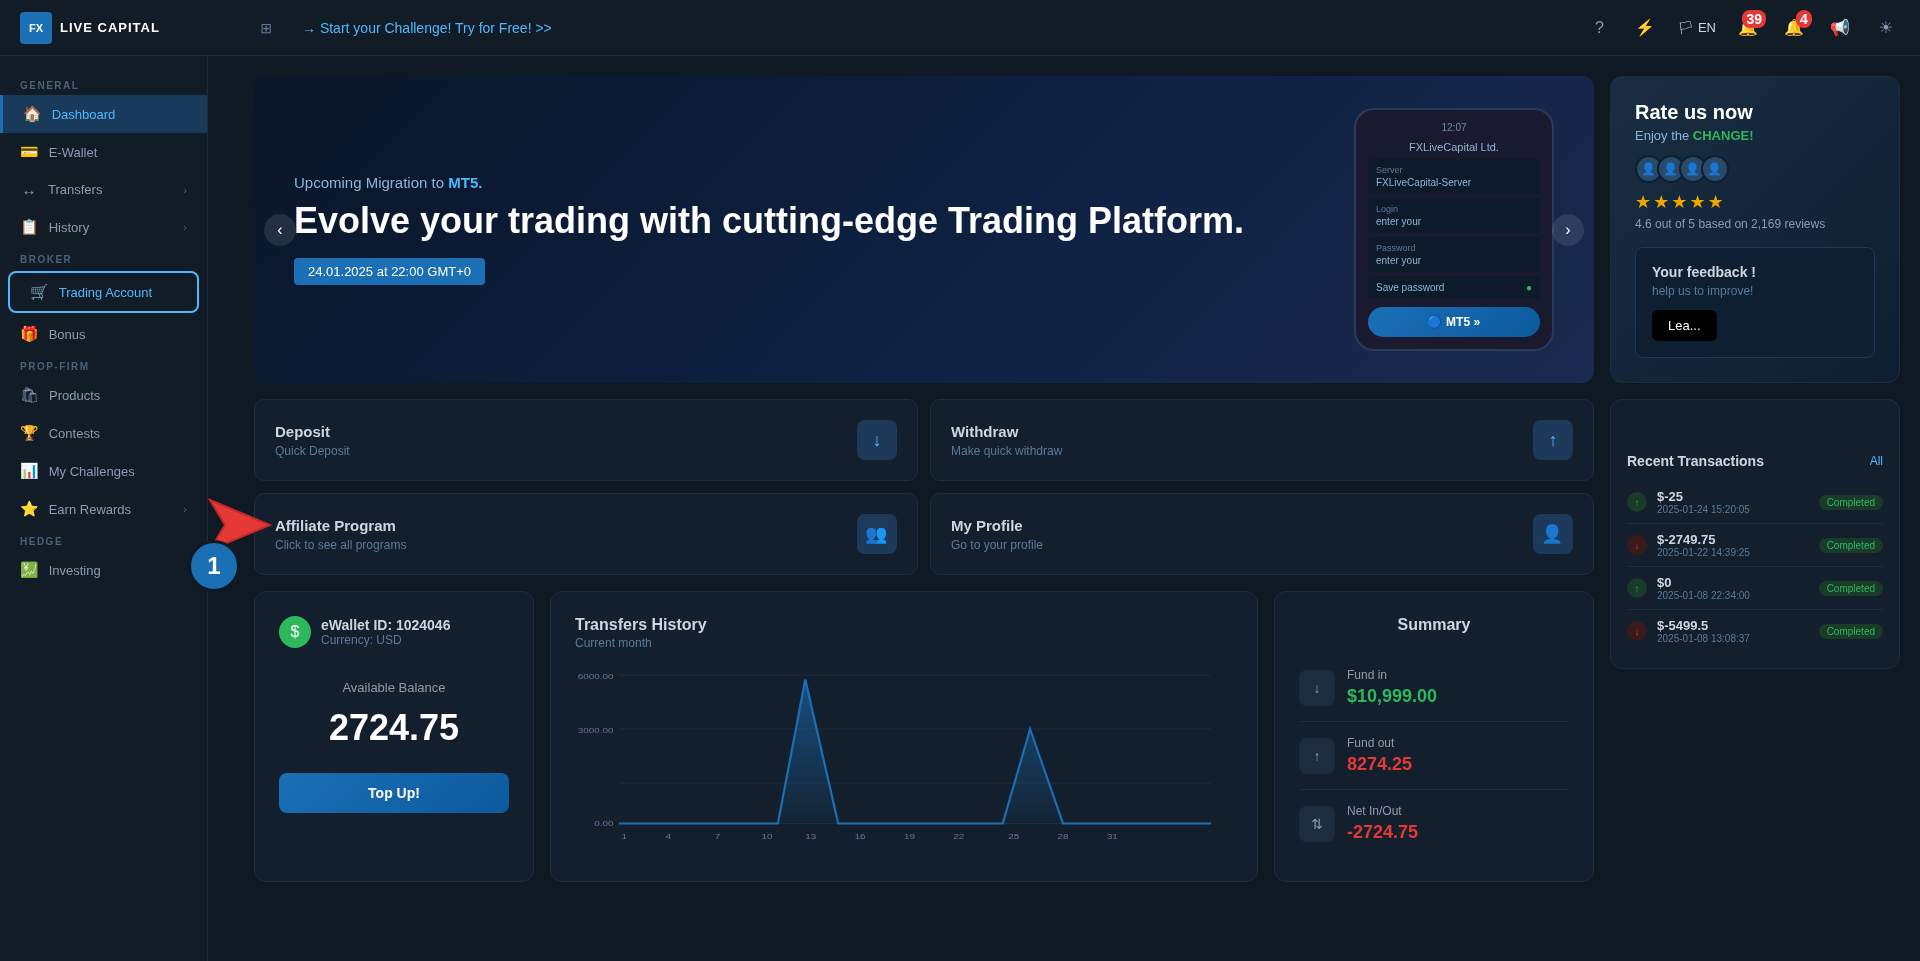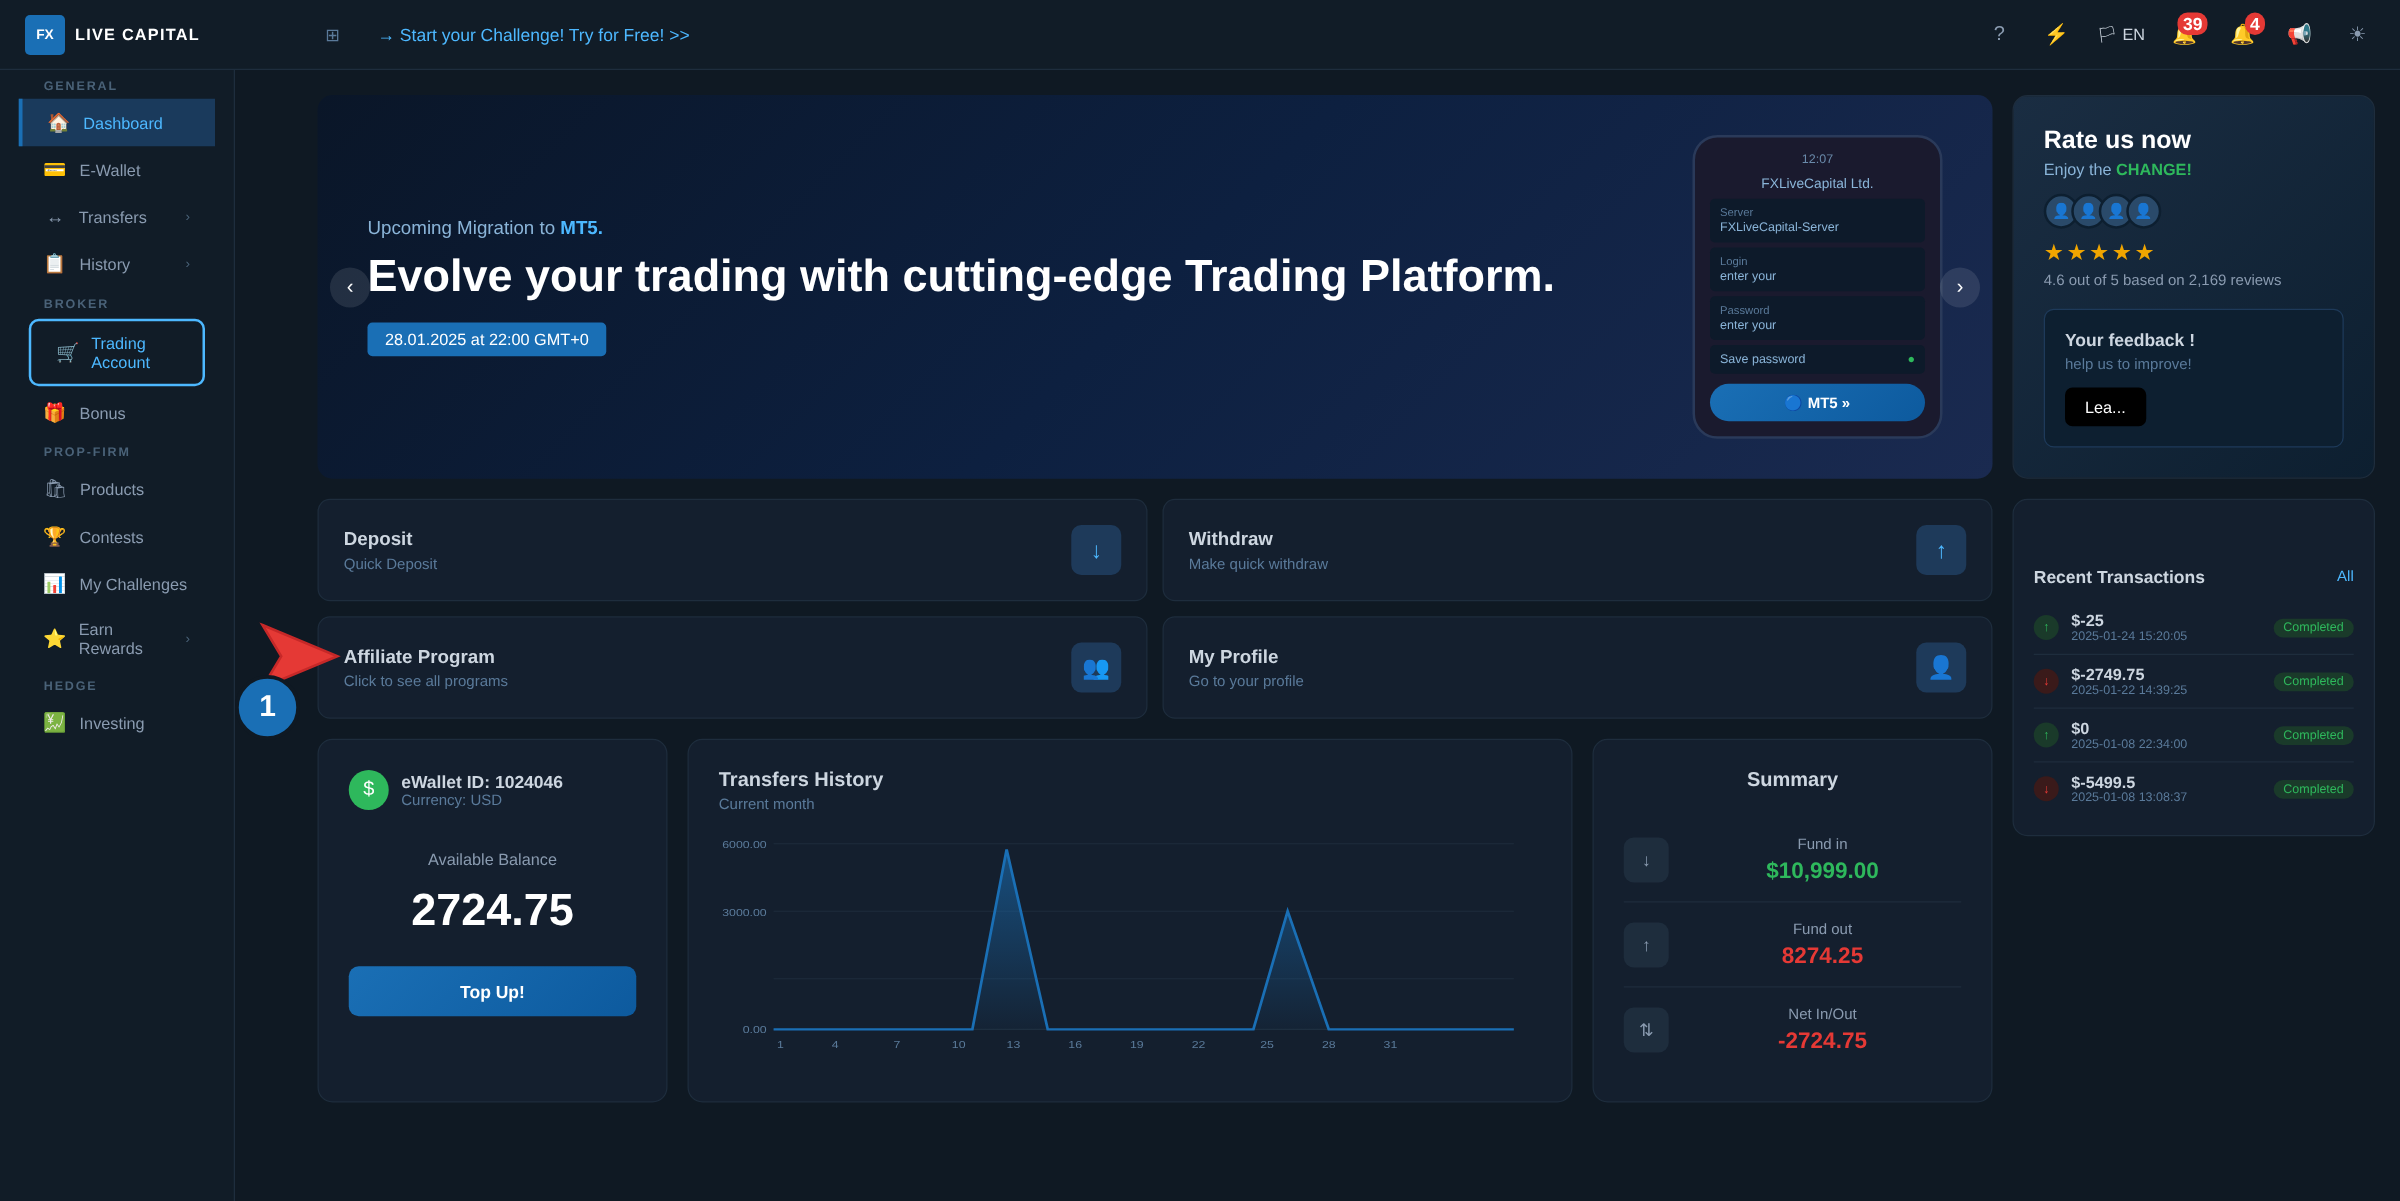--- a/index.html
+++ b/index.html
@@ -66,27 +66,27 @@
       background: #e53935; color: #fff; border-radius: 8px;
       font-size: 14px; padding: 1px 4px; font-weight: bold; min-width: 16px; text-align: center;
     }
     .lang-flag {
       display: flex; align-items: center; gap: 4px;
       font-size: 13px; color: #cdd6e0; cursor: pointer;
     }
 
     
     .sidebar {
-      width: 188px;
+      width: 208px;
       background: #111c27;
       position: fixed;
-      top: 40px; left: 0; bottom: 0;
+      top: 56px; left: 0; bottom: 0;
       overflow-y: auto;
       border-right: 1px solid #1e2d3d;
-      padding: 16px 15px;
+      padding: 16px 0;
     }
     .sidebar-section-label {
       font-size: 10px; font-weight: 700; color: #4a6278;
       letter-spacing: 1.5px; padding: 8px 20px 4px;
       text-transform: uppercase;
     }
     .sidebar-item {
       display: flex; align-items: center; gap: 10px;
       padding: 10px 20px; cursor: pointer; color: #8a9bb0;
       font-size: 13px; font-weight: 500; position: relative;
@@ -267,21 +267,21 @@
       border-bottom: 1px solid #1e2d3d;
     }
     .summary-item:last-child { border-bottom: none; }
     .summary-item-icon {
       width: 36px; height: 36px;
       background: #1e2d3d;
       border-radius: 8px;
       display: flex; align-items: center; justify-content: center;
       font-size: 14px; color: #8a9bb0;
     }
-    .summary-item-info { flex: 1; text-align: center; }
+    .summary-item-info { flex: 1; }
     .summary-item-info label { font-size: 12px; color: #8a9bb0; display: block; margin-bottom: 4px; }
     .summary-item-info .value { font-size: 18px; font-weight: 700; }
     .value.green { color: #2eb85c; }
     .value.red { color: #e53935; }
     
 
     
     .rate-banner {
       background: linear-gradient(135deg, #1a2d42, #0d1f30);
       border-radius: 12px;
@@ -451,21 +451,21 @@
   <div class="main-center">
 
     <div class="banner">
       <div class="banner-nav left">‹</div>
       <div class="banner-content">
         <h2>
           <span>Upcoming Migration to </span>
           <strong>MT5.</strong>
         </h2>
         <h1>Evolve your trading with cutting-edge Trading Platform.</h1>
-        <span class="date-badge">28.01.2025 at 22:00 GMT+0</span>
+        <span class="date-badge">24.01.2025 at 22:00 GMT+0</span>
       </div>
       <div class="banner-phone">
         <div class="phone-top">12:07</div>
         <div class="phone-logo">FXLiveCapital Ltd.</div>
         <div class="phone-field">
           <label>Server</label>
           <span>FXLiveCapital-Server</span>
         </div>
         <div class="phone-field">
           <label>Login</label>

